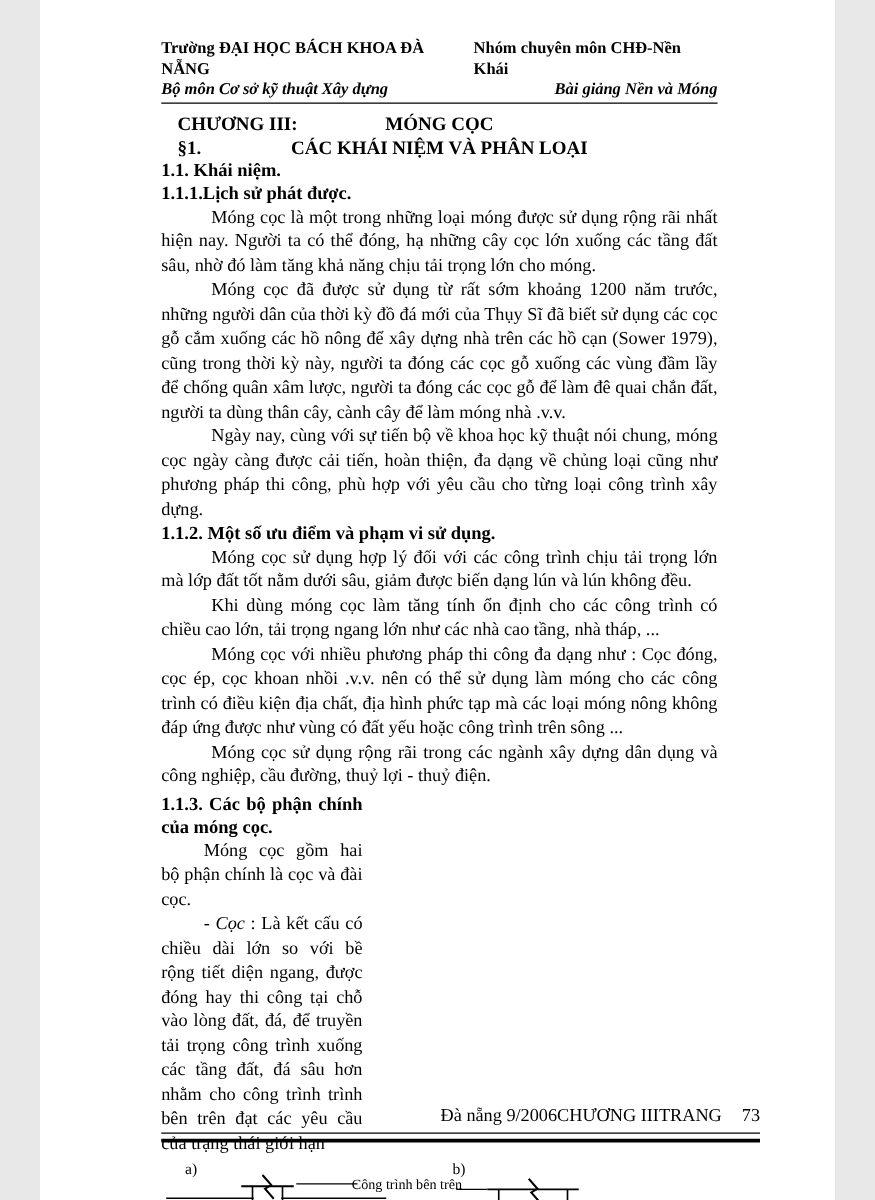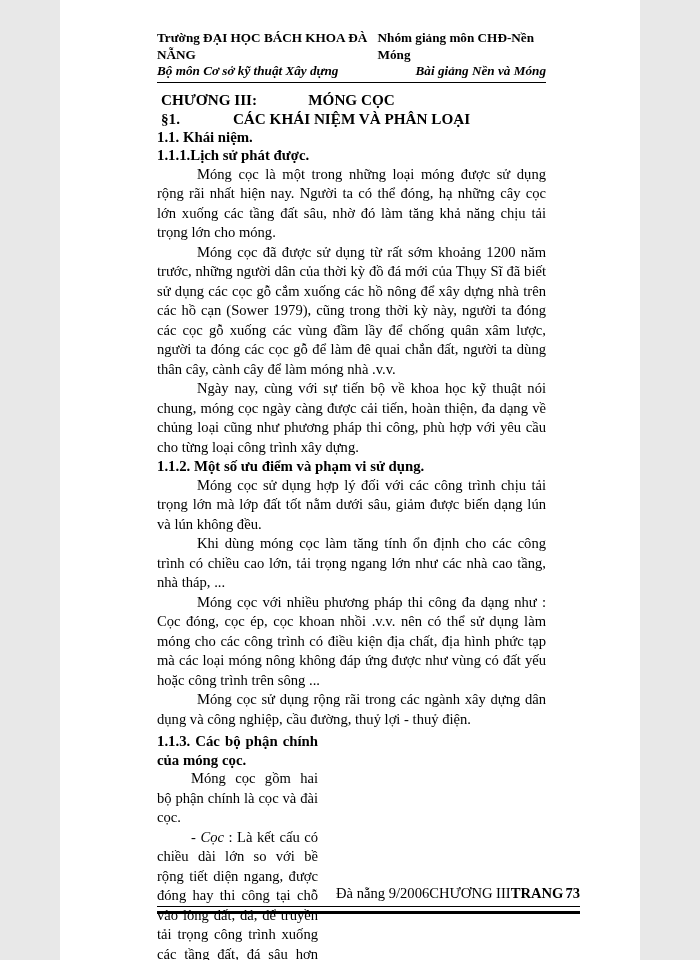--- a/index.html
+++ b/index.html
@@ -1,64 +1,64 @@
 <!DOCTYPE html>
 <html><head>
 <meta charset="utf-8">
 <style>
   html,body{margin:0;padding:0;background:#e8e8e8;}
   .page{
     position:relative;
-    width:580px;height:960px;
+    width:636px;height:960px;
     margin:0 auto;
     background:#fff;
     color:#000;
     font-family:"Liberation Serif","DejaVu Serif",serif;
     font-size:14.6px;line-height:19.5px;
     box-sizing:border-box;
     padding:30px 94px 0 97px;
     overflow:hidden;
   }
   
   .hdr{border-bottom:1.8px solid #000;padding-bottom:2px;font-size:13.2px;line-height:16.5px;}
   .hdr-row{display:flex;justify-content:space-between;}
   .hdr b{font-weight:bold;}
   .hdr .ital{font-style:italic;font-weight:bold;}
   
   .titles{margin-top:7px;}
   .title-row{position:relative;text-align:center;font-weight:bold;font-size:15.2px;line-height:19px;}
-  .title-row .tl{position:absolute;left:4px;}
+  .title-row .tl{position:absolute;left:13px;}
   .h-bold{font-weight:bold;font-size:14.8px;line-height:18.5px;margin:0;}
   .para{margin:0;text-align:justify;text-indent:40px;}
   
   .sec113{display:flex;margin-top:3px;flex-direction:column;}
   .sec113-left{flex:none;width:161px;text-align:justify;}
   .sec113-left .h-bold{text-align:justify;}
   .sec113-left .para{text-indent:34px;}
   .term-ital{font-style:italic;}
   .fig-col{flex:none;width:362px;}
   .fig-col svg{display:block;}
   .fig-caption{font-weight:bold;font-style:italic;font-size:10px;text-align:center;margin-top:2px;}
   
   .footer{position:absolute;left:97px;right:60px;bottom:46px;}
   .footer-row{display:flex;justify-content:flex-end;font-size:14.6px;}
-  .footer-page{display:flex;gap:2px;font-weight:bold;}
+  .footer-page{display:flex;gap:16px;}
   .frule1{border-top:1.6px solid #000;margin-top:3px;}
   .frule2{height:2.6px;background:#000;margin-top:4px;}
   svg text{font-family:"Liberation Serif","DejaVu Serif",serif;}
 </style>
 </head>
 <body>
 
 <div class="page">
 
   <div class="hdr">
     <div class="hdr-row">
       <b>Trường ĐẠI HỌC BÁCH KHOA ĐÀ NẴNG</b>
-      <b>Nhóm giảng môn CHĐ-Nền Móng</b>
+      <b>Nhóm chuyên môn CHĐ-Nền Khái</b>
     </div>
     <div class="hdr-row">
       <span class="ital">Bộ môn Cơ sở kỹ thuật Xây dựng</span>
       <span class="ital">Bài giảng Nền và Móng</span>
     </div>
   </div>
 
   <div class="titles">
     <div class="title-row">
       <span class="tl">CHƯƠNG III:</span>

